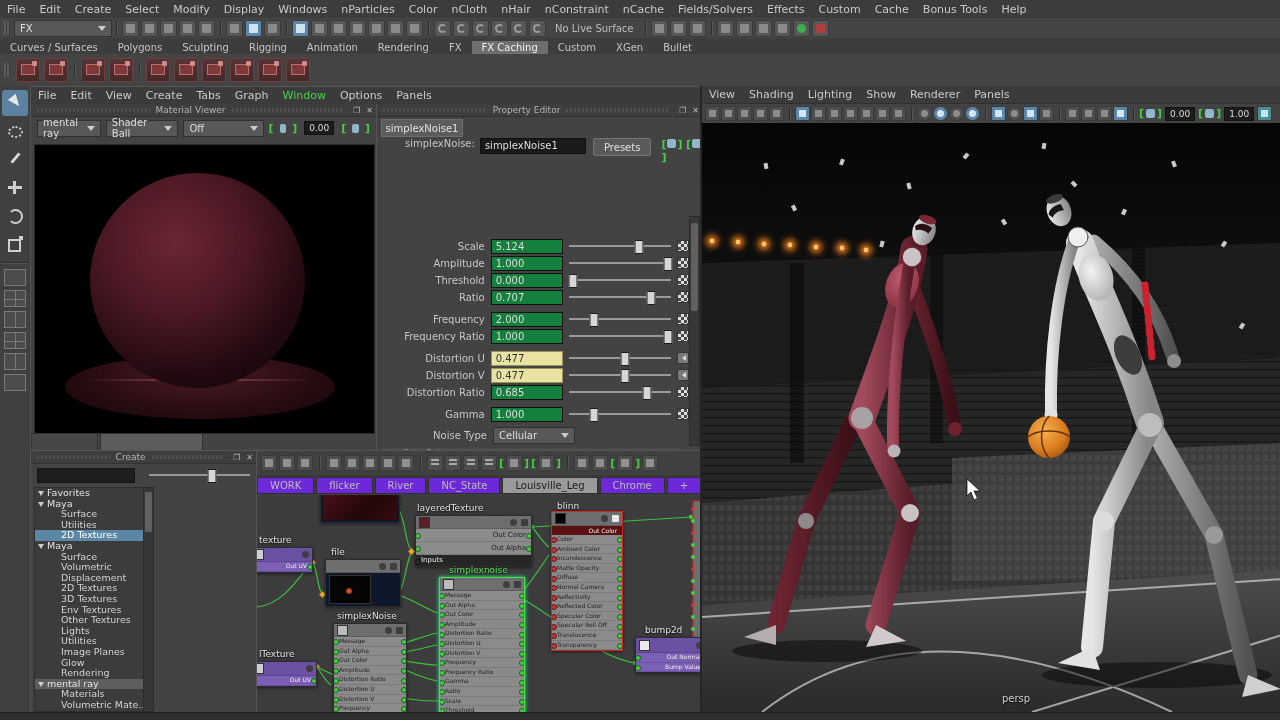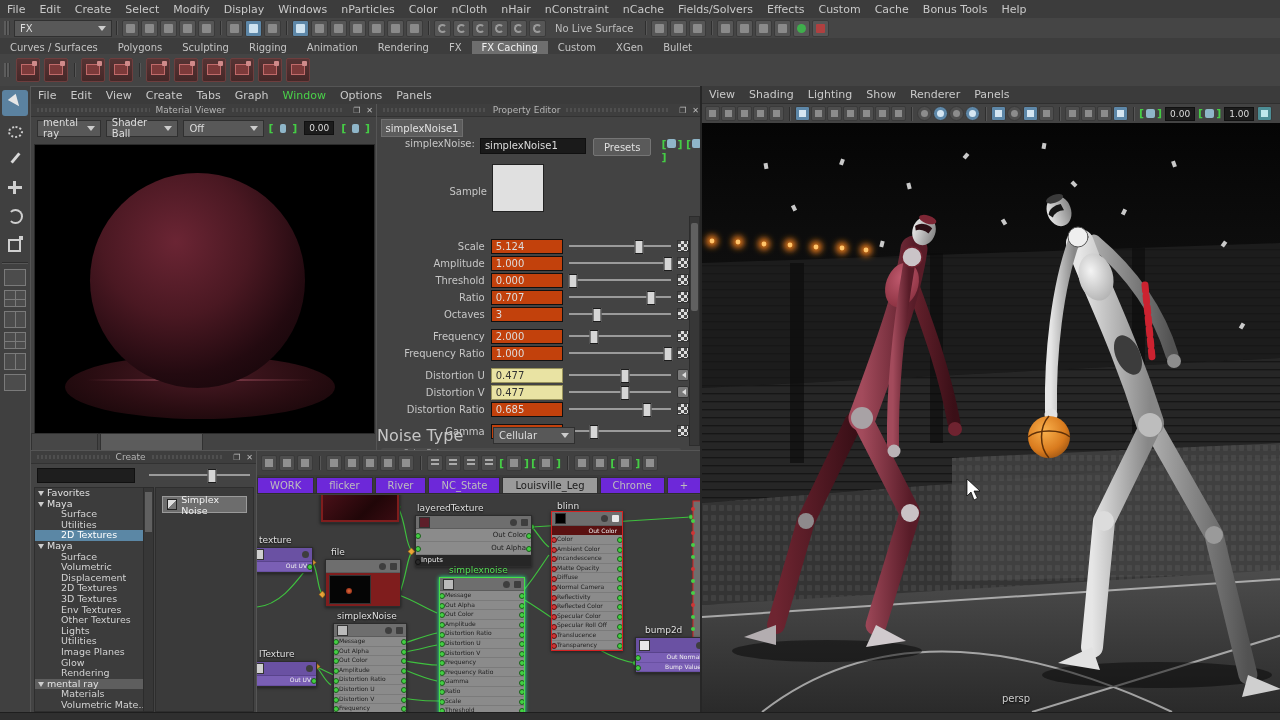--- a/index.html
+++ b/index.html
@@ -82,29 +82,29 @@
   #pe-sample{position:absolute;left:0;top:60px;width:100%;height:52px;display:flex}
   #pe-sample .lab{width:110px;text-align:right;font-size:10px;color:#c6c6c6;margin-top:22px}
   #pe-sample svg{margin-left:5px;border:1px solid #222}
   #sec-noise{position:absolute;left:4px;top:114px;width:305px;height:14px;background:#515151;border-radius:2px;display:flex;align-items:center;font-size:10px;color:#dcdcdc}
   .tri-d{width:0;height:0;border:4px solid transparent;border-top:6px solid #ccc;margin:4px 6px 0 6px}
   .tri-r{width:0;height:0;border:4px solid transparent;border-left:6px solid #aaa;margin:0 4px 0 8px}
   #pe-rows{position:absolute;left:0;top:134px;width:312px}
   .prow{display:flex;align-items:center;height:16px;margin-bottom:1px}
   .prow.gap{margin-top:6px}
   .plab{width:110px;text-align:right;font-size:10px;color:#c6c6c6;white-space:nowrap}
-  .pval{margin-left:6px;width:64px;height:13px;background:#c2410c;border:1px solid #111;color:#ddd;font-size:10px;line-height:13px;padding:0 4px}
+  .pval{margin-left:6px;width:64px;height:13px;background:#15803d;border:1px solid #111;color:#ddd;font-size:10px;line-height:13px;padding:0 4px}
   .prow.yellow .pval{background:#e9e3a3;color:#333;border-color:#9a945c}
   .pslider{position:relative;margin-left:6px;width:104px;height:2px;background:#9a9a9a}
   .ph{position:absolute;left:var(--pct,50%);top:-5px;width:7px;height:12px;background:#d6d6d6;border:1px solid #1c1c1c;transform:translateX(-50%)}
   .pcheck{margin-left:6px;width:10px;height:10px;background-image:linear-gradient(45deg,#ddd 25%,transparent 25%,transparent 75%,#ddd 75%),linear-gradient(45deg,#ddd 25%,#4a4a4a 25%,#4a4a4a 75%,#ddd 75%);background-size:6px 6px;background-position:0 0,3px 3px;border:1px solid #333}
   .prow.arrow .pcheck{background:#7a7a7a;border-radius:2px;position:relative}
   .prow.arrow .pcheck::before{content:"";position:absolute;left:1px;top:2px;border:3px solid transparent;border-right:4px solid #ddd}
   #pe-noisetype{position:absolute;left:0;top:322px;width:100%;height:18px;display:flex;align-items:center}
-  #pe-noisetype .lab{width:110px;font-size:16px;color:#c6c6c6}
+  #pe-noisetype .lab{width:110px;text-align:right;font-size:10px;color:#c6c6c6}
   #pe-noisetype .dd{margin-left:6px;width:70px}
   #pe-collapsed{position:absolute;left:4px;top:344px;width:300px;height:11px;background:#4b4b4b;border-radius:2px;display:flex;align-items:center;font-size:8px;color:#9a9a9a}
   #pe-scroll{position:absolute;right:2px;top:112px;bottom:4px;width:9px;background:#373737;border:1px solid #2c2c2c}
   #pe-scroll .thumb{position:absolute;left:1px;right:1px;top:6px;height:88px;background:#606060;border-radius:2px}
   
   #create-panel{position:absolute;left:0;top:363px;width:225px;height:263px;background:#434343;border-top:1px solid #555}
   #cp-controls{display:flex;align-items:center;height:22px;padding:0 6px;gap:8px}
   #cp-search{width:96px;height:13px;background:#1e1e1e;border:1px solid #111}
   #cp-slider{position:relative;flex:1;height:2px;background:#9a9a9a}
   #cp-slider .ph{left:62%}
@@ -122,21 +122,21 @@
   
   #node-editor{position:absolute;left:225px;top:363px;width:445px;height:263px;background:#404040;border-top:1px solid #555;border-left:1px solid #555}
   #ne-toolbar{height:24px;display:flex;align-items:center;padding:0 4px;gap:2px}
   .nicon{width:14px;height:14px;background:#4e4e4e;border:1px solid #3a3a3a;border-radius:2px;position:relative}
   .nicon::before{content:"";position:absolute;left:3px;top:3px;right:3px;bottom:3px;background:#909090}
   .nicon.lines::before{background:repeating-linear-gradient(#aaa 0 2px,#4e4e4e 2px 4px)}
   #ne-tabs{height:18px;display:flex;align-items:flex-end;background:#3a3a3a;border-bottom:1px solid #2d2d2d}
   #ne-tabs .nt{font-size:10px;color:#bdbdbd;padding:2px 12px;background:#6d28d9;border:1px solid #313131;border-bottom:none;margin-right:2px;white-space:nowrap}
   #ne-tabs .nt.active{background:#9a9a9a;color:#1c1c1c}
   #ne-canvas{position:absolute;left:0;top:44px;right:0;bottom:0;background:#3c3c3c;overflow:hidden}
-  .gnode{position:absolute;background:#7f1d1d;border:1px solid #2c2c2c;box-shadow:0 1px 3px rgba(0,0,0,.5)}
+  .gnode{position:absolute;background:#0f172a;border:1px solid #2c2c2c;box-shadow:0 1px 3px rgba(0,0,0,.5)}
   .ghead{height:12px;background:#6e6e6e;border-bottom:1px solid #5c5c5c;display:flex;align-items:center;padding:0 3px;gap:2px}
   .ghead .sw{width:9px;height:9px;background:#5d1f2a;border:1px solid #333}
   .ghead .d1,.ghead .d2{width:7px;height:7px;background:#3e3e3e;border-radius:50%;margin-left:auto}
   .ghead .d2{margin-left:2px;border-radius:1px}
   .glabel{position:absolute;font-size:9px;color:#e0e0e0;white-space:nowrap;text-shadow:0 1px 2px #000}
   .glabel.sel{color:#55e055}
   .nrow{position:relative;font-size:6px;height:8.6px;line-height:8.6px;color:#1f1f1f;padding:0 5px;background:#8b8b8b;border-bottom:1px solid #7b7b7b;white-space:nowrap;overflow:hidden}
   .nrow::before{content:"";position:absolute;left:-1px;top:50%;margin-top:-2px;width:4px;height:4px;border-radius:50%;background:#43d043;border:1px solid #1d5c1d}
   .nrow::after{content:"";position:absolute;right:-1px;top:50%;margin-top:-2px;width:4px;height:4px;border-radius:50%;background:#43d043;border:1px solid #1d5c1d}
   .gnode.selgreen{border:1px solid #47e047;box-shadow:0 0 4px #2f9}
@@ -358,35 +358,20 @@
       <div id="pe-tab">simplexNoise1</div>
       <div id="pe-name">
         <span class="lab">simplexNoise:</span>
         <span class="field">simplexNoise1</span>
         <span id="presets-btn">Presets</span>
         <span class="gbs">
           <span class="gb">[</span><span class="gbicon"></span><span class="gb">]</span>
           <span class="gb">[</span><span class="gbicon"></span><span class="gb">]</span>
         </span>
       </div>
-      <div id="pe-sample">
-        <span class="lab">Sample</span>
-        <svg width="50" height="46">
-          <filter id="fNoise">
-              <feTurbulence type="fractalNoise" baseFrequency="0.9" numOctaves="3" stitchTiles="stitch"></feTurbulence>
-              <feColorMatrix type="matrix" values="0 0 0 0 0.75, 0 0 0 0 0.75, 0 0 0 0 0.75, 0 0 0 0 1" color-interpolation-filters="sRGB"></feColorMatrix>
-              <feComponentTransfer>
-                <feFuncR type="linear" slope="2.4" intercept="-0.5"></feFuncR>
-                <feFuncG type="linear" slope="2.4" intercept="-0.5"></feFuncG>
-                <feFuncB type="linear" slope="2.4" intercept="-0.5"></feFuncB>
-              </feComponentTransfer>
-            </filter>
-          <rect width="50" height="46" fill="#888" filter="url(#fNoise)"></rect>
-        </svg>
-      </div>
       <div id="pe-rows">
           <div class="prow" style="--pct: 68%;">
           <span class="plab">Scale</span>
           <span class="pval">5.124</span>
           <span class="pslider">
               <i class="ph"></i>
             </span>
           <span class="pcheck"></span>
         </div>
           <div class="prow" style="--pct: 97%;">
@@ -401,28 +386,20 @@
           <span class="plab">Threshold</span>
           <span class="pval">0.000</span>
           <span class="pslider">
               <i class="ph"></i>
             </span>
           <span class="pcheck"></span>
         </div>
           <div class="prow" style="--pct: 80%;">
           <span class="plab">Ratio</span>
           <span class="pval">0.707</span>
-          <span class="pslider">
-              <i class="ph"></i>
-            </span>
-          <span class="pcheck"></span>
-        </div>
-          <div class="prow" style="--pct: 27%;">
-          <span class="plab">Octaves</span>
-          <span class="pval">3</span>
           <span class="pslider">
               <i class="ph"></i>
             </span>
           <span class="pcheck"></span>
         </div>
           <div class="prow gap" style="--pct: 24%;">
           <span class="plab">Frequency</span>
           <span class="pval">2.000</span>
           <span class="pslider">
               <i class="ph"></i>
@@ -520,26 +497,20 @@
           <div class="ti">Glow</div>
           <div class="ti">Rendering</div>
           <div class="ti b hl">mental ray</div>
           <div class="ti">Materials</div>
           <div class="ti">Volumetric Mate...</div>
           <div class="ti">Photon Volumet...</div>
         </div>
       <div id="cp-treescroll">
           <div class="thumb"></div>
         </div>
-      <div id="cp-results">
-        <div id="cp-item">
-          <span class="ic"></span>
-          <span>Simplex Noise</span>
-        </div>
-      </div>
     </div>
 
     <div id="node-editor">
       <div id="ne-toolbar">
         <span class="nicon"></span>
         <span class="nicon"></span>
         <span class="nicon"></span>
         <span class="sep"></span>
         <span class="nicon"></span>
         <span class="nicon"></span>

